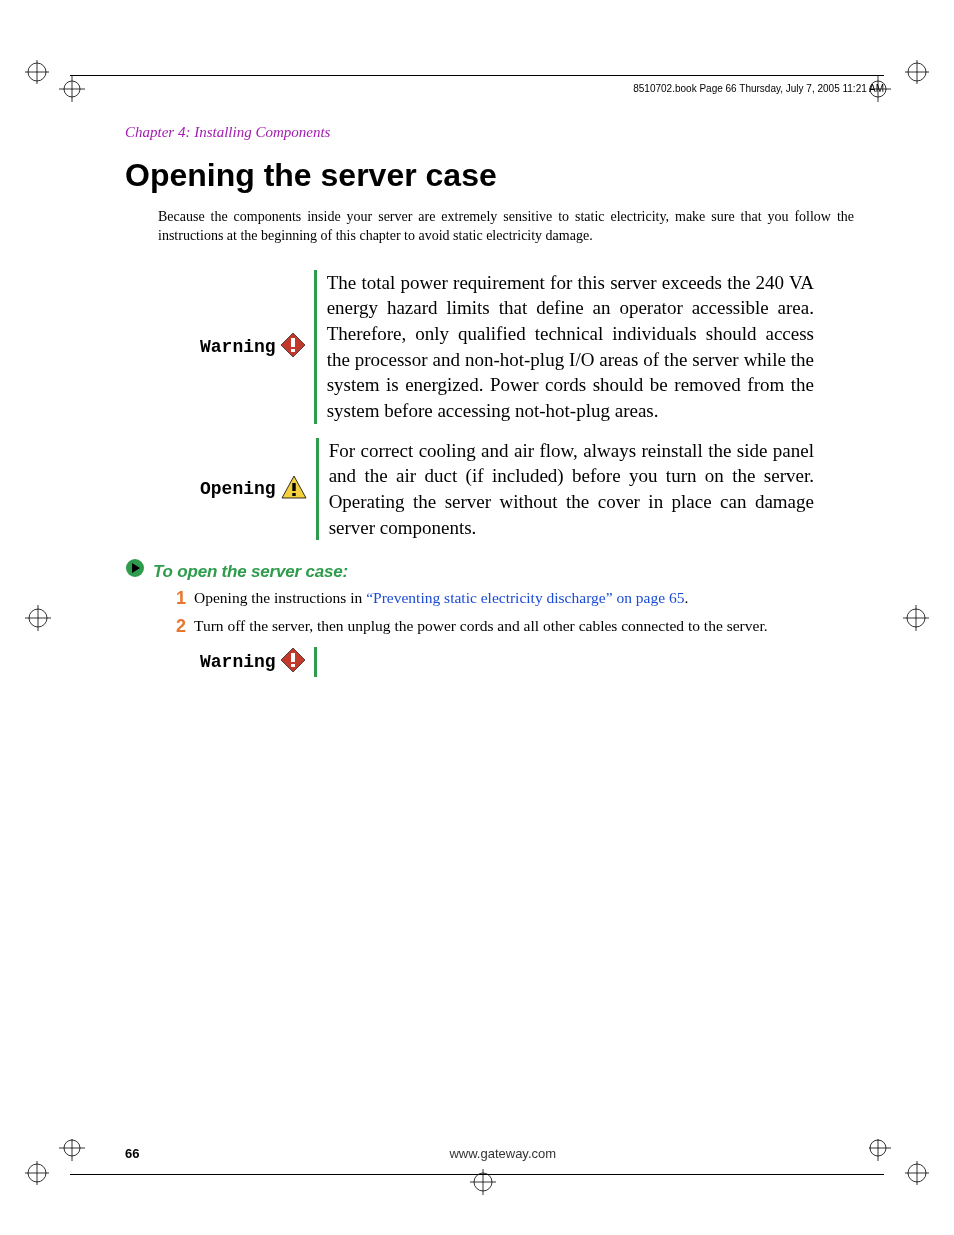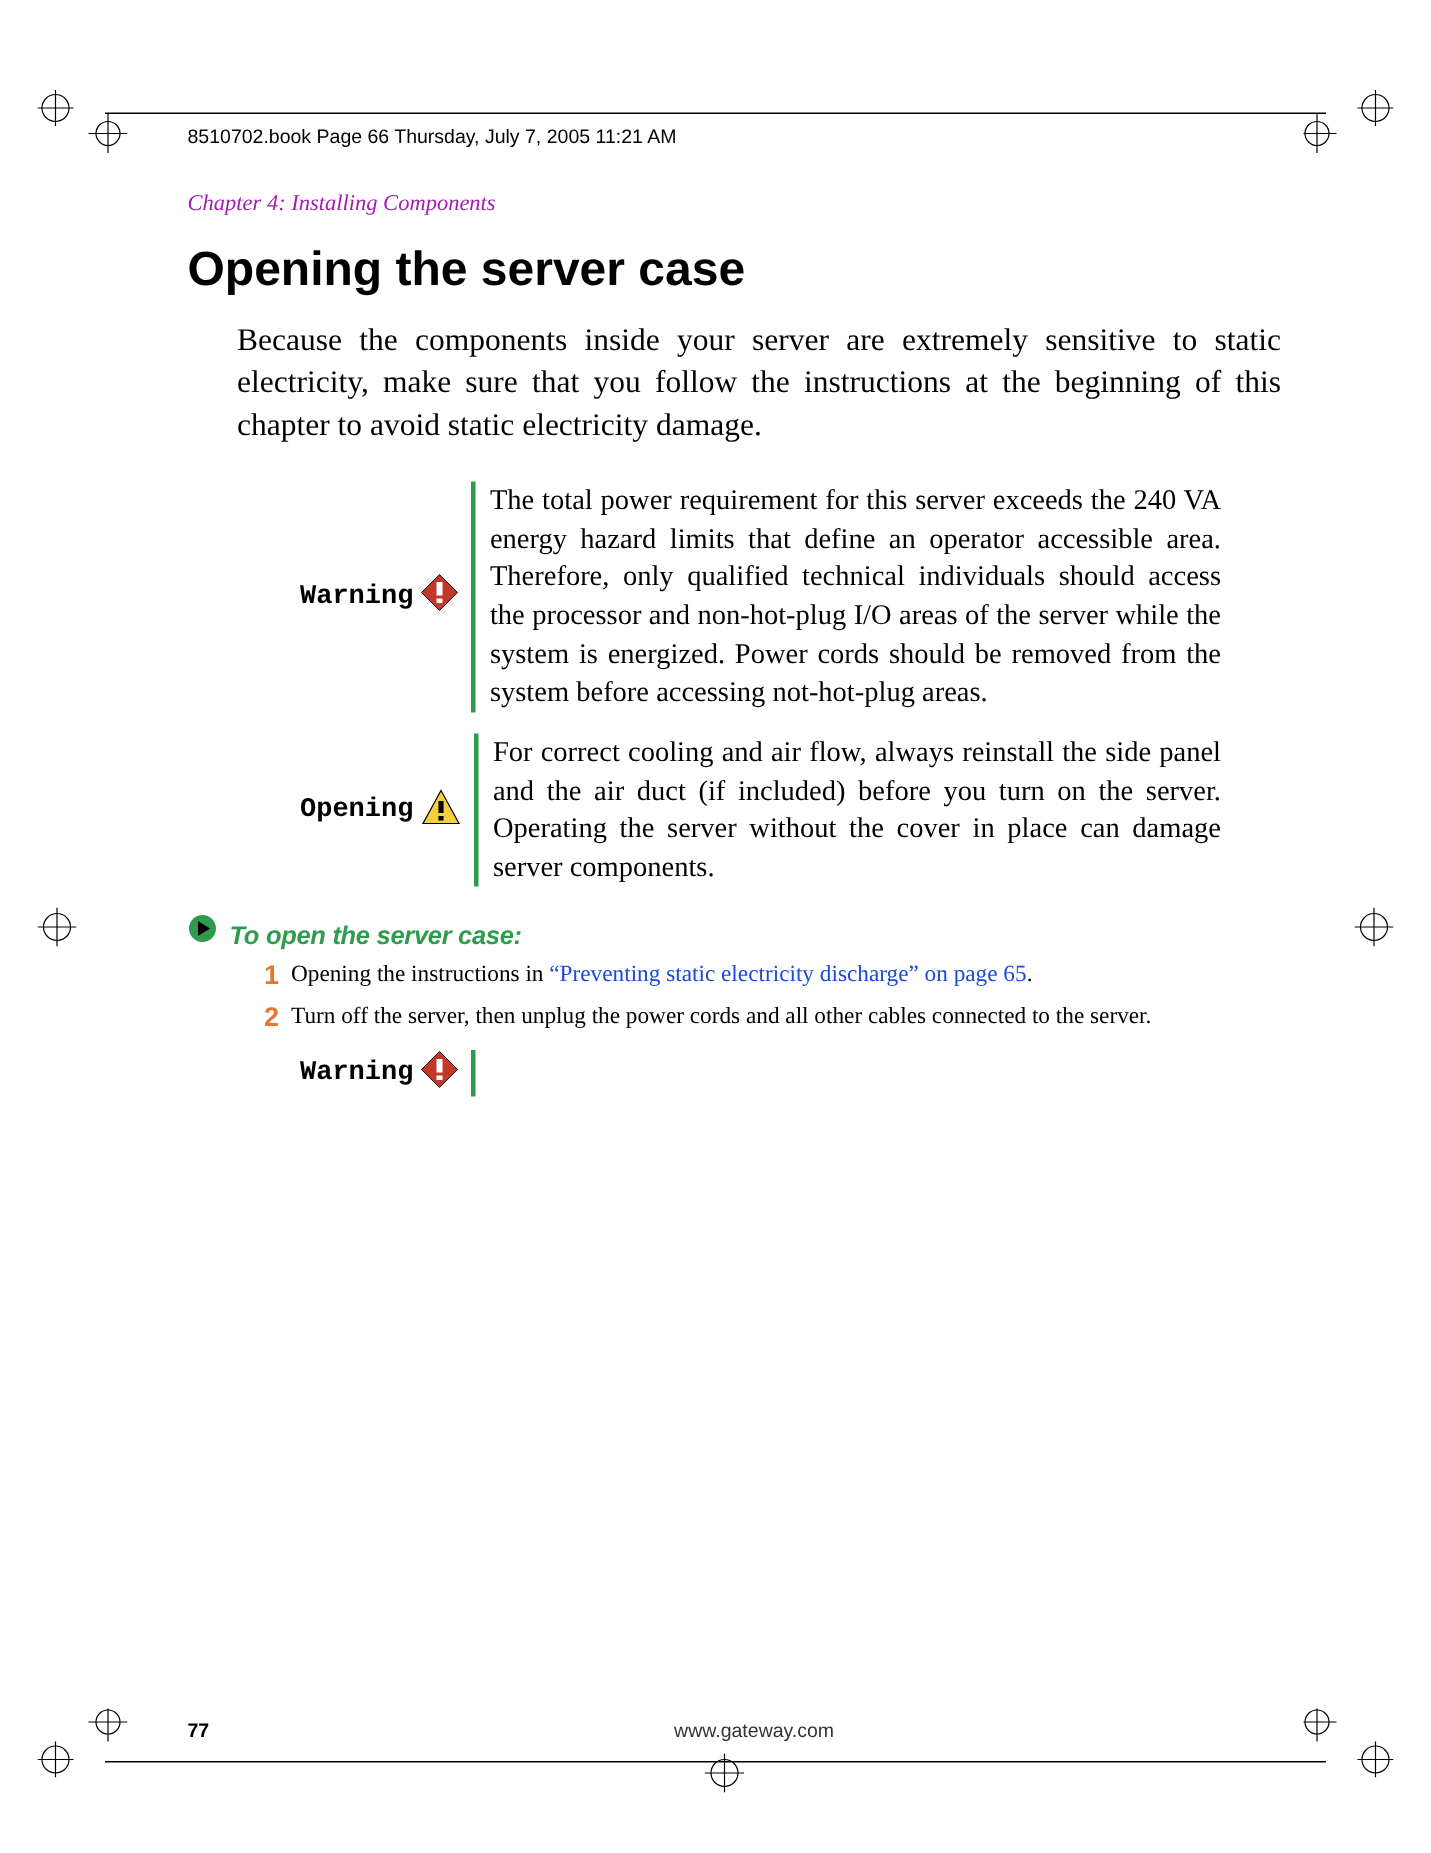--- a/index.html
+++ b/index.html
@@ -26,44 +26,45 @@
   .page {
     position: absolute;
     top: 75px; left: 70px; right: 70px; bottom: 60px;
   }
   .hline { position: absolute; left: 0; right: 0; border-top: 1px solid #000; }
   .hline-top { top: 0; }
   .hline-bot { bottom: 0; }
 
   .book-header {
     font-family: Arial, Helvetica, sans-serif;
-    font-size: 13px;
+    font-size: 10px;
     color: #000;
     margin-top: 8px;
     margin-bottom: 30px;
     margin-left: 55px;
+    text-align: right;
   }
   .chapter-title {
     font-style: italic;
     font-size: 15px;
     color: #a21caf;
     margin-left: 55px;
     margin-bottom: 16px;
     font-family: "Times New Roman", Times, serif;
   }
   h1.maintitle {
     font-family: Arial, Helvetica, sans-serif;
     font-weight: 800;
     font-size: 32px;
     margin: 0 0 14px 55px;
     letter-spacing: 0px;
   }
   .intro-body {
     margin: 12px 30px 24px 88px;
-    font-size: 21px;
+    font-size: 14px;
     line-height: 1.35;
     text-align: justify;
   }
   .callout {
     display: flex;
     align-items: flex-start;
     margin: 12px 70px 14px 130px;
   }
   .callout .label {
     font-family: Liberation Mono, monospace;
@@ -279,16 +280,16 @@
       <svg width="26" height="26">
           <polygon points="13,1 25,13 13,25 1,13" fill="#c0392b" stroke="#000" stroke-width="0.6"></polygon>
           <rect x="11" y="6" width="4" height="9" fill="#fff"></rect>
           <rect x="11" y="17" width="4" height="3" fill="#fff"></rect>
         </svg>
     </span>
     <div class="bar"></div>
   </div>
 
   <div class="footer">
-    <span class="pnum">77</span>
+    <span class="pnum">66</span>
     <span class="url">www.gateway.com</span>
   </div>
 </div>
 
 </body></html>

